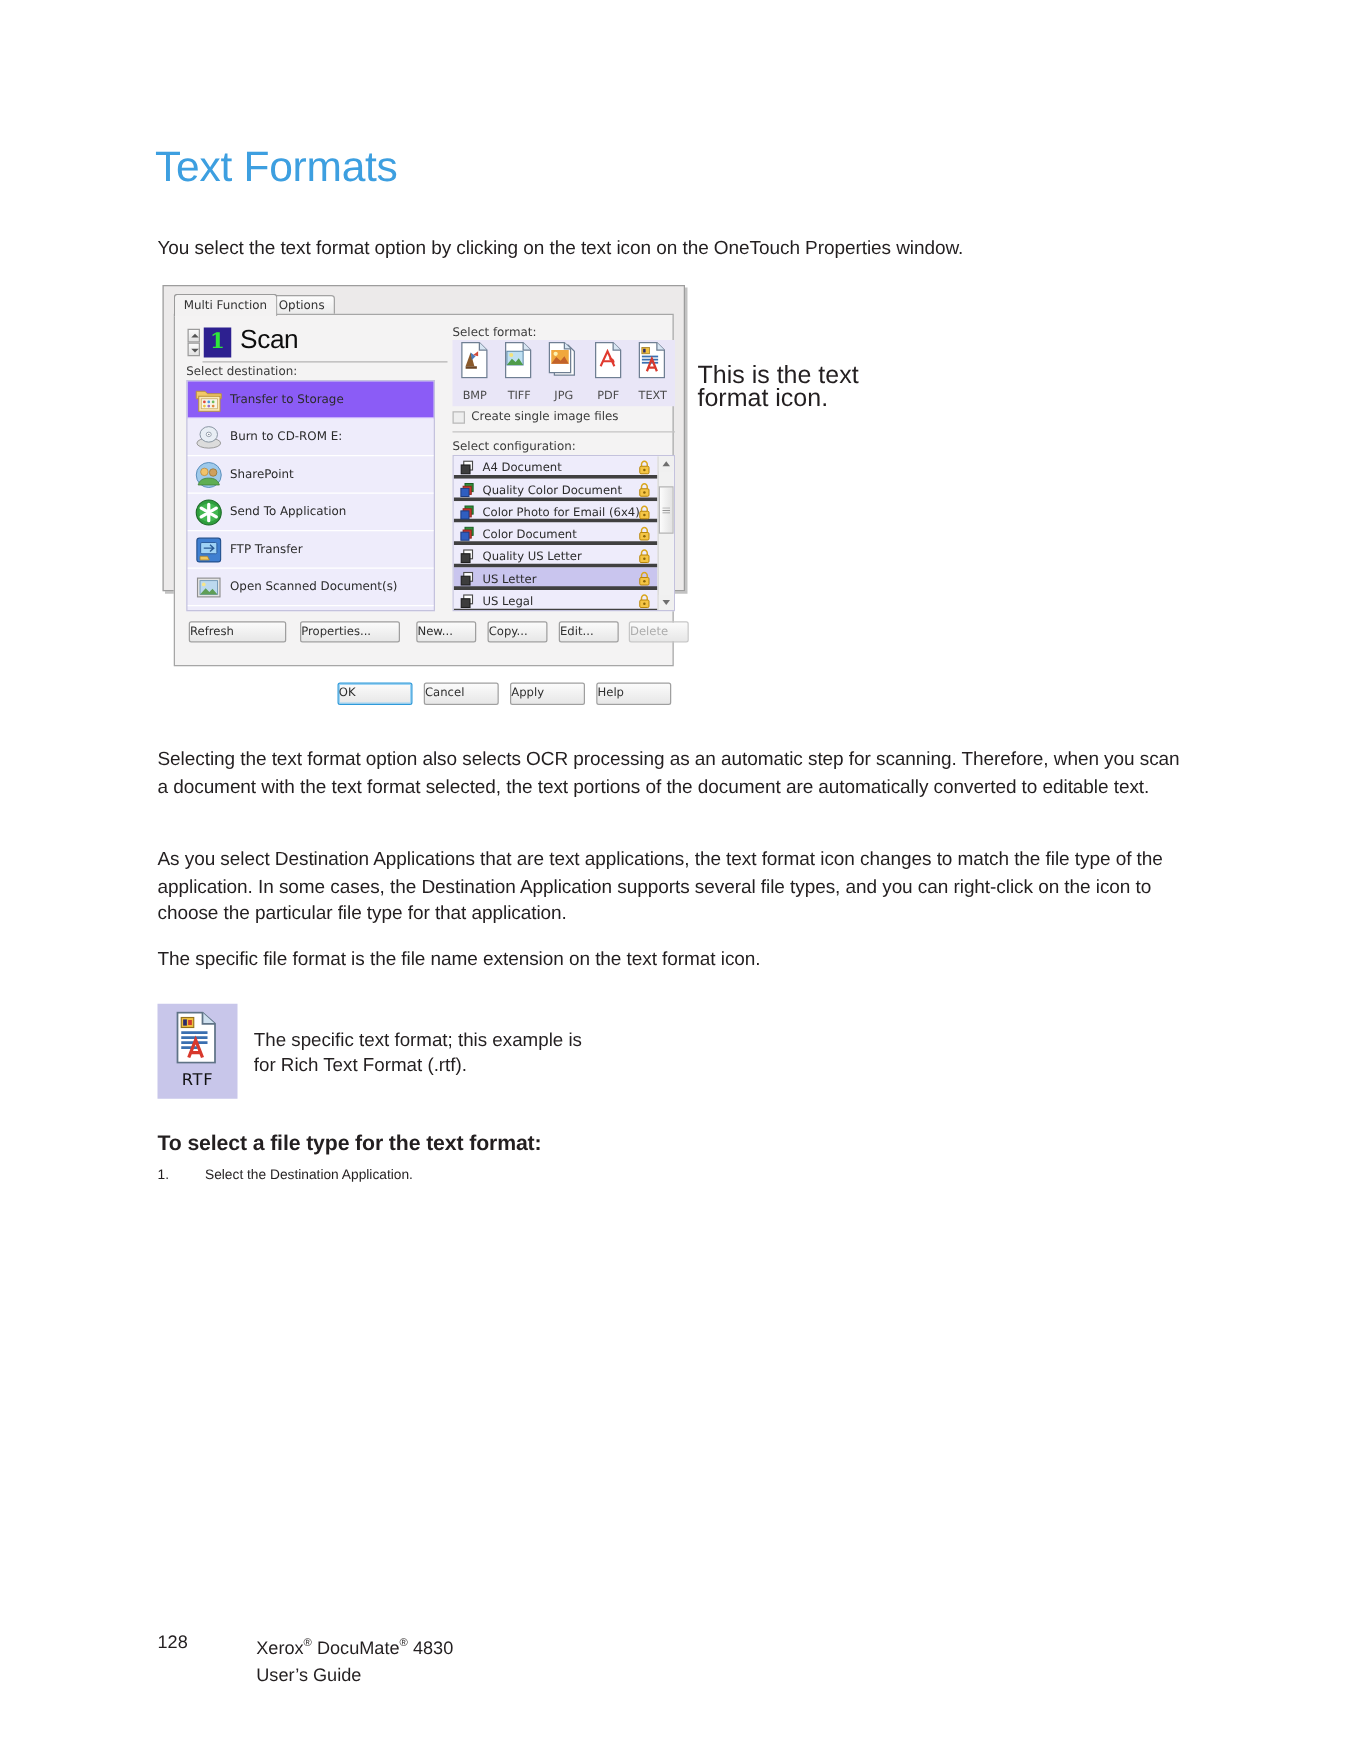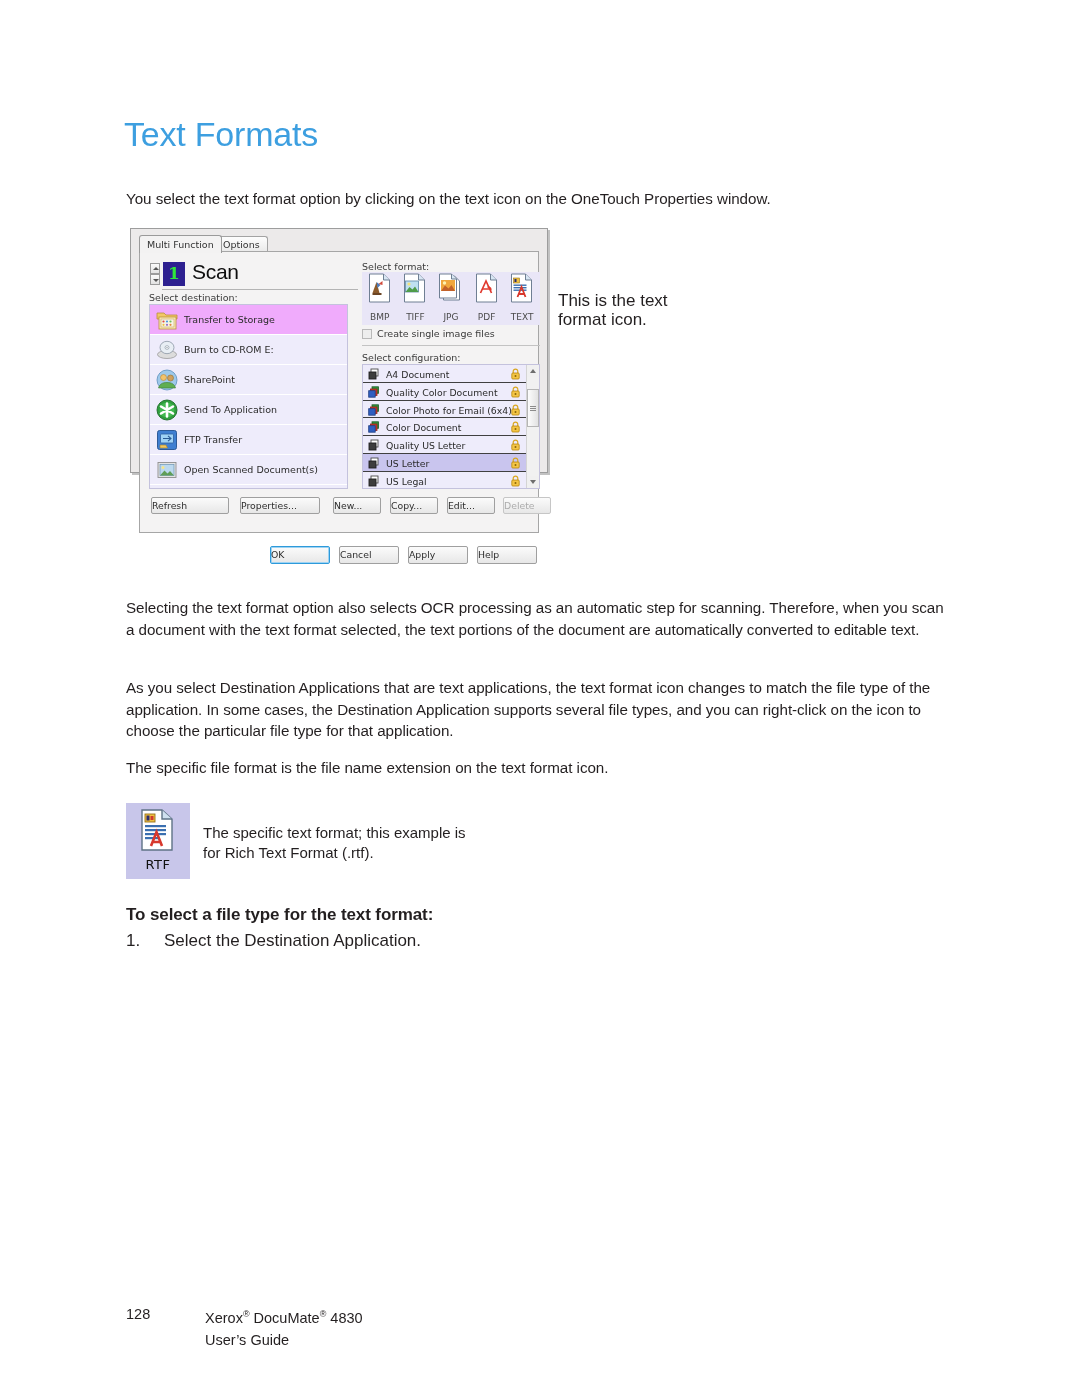--- a/index.html
+++ b/index.html
@@ -56,36 +56,36 @@
     font-weight: bold;
     color: #231f20;
     letter-spacing: -0.1px;
   }
 
   .step-row {
     position: absolute;
     left: 126px;
     top: 930px;
     width: 700px;
-    font-size: 17px;
+    font-size: 11px;
     line-height: 21px;
     color: #231f20;
   }
   .step-num {
     display: inline-block;
     width: 38px;
   }
 
   
   .callout-right {
     position: absolute;
     left: 558px;
     top: 291px;
     width: 150px;
-    font-size: 17px;
+    font-size: 20px;
     line-height: 19px;
     color: #231f20;
   }
 
   
   .rtf-block {
     position: absolute;
     left: 126px;
     top: 803px;
     width: 64px;
@@ -289,21 +289,21 @@
     border: 1px solid #c4c2dd;
     box-sizing: border-box;
     overflow: hidden;
   }
   .dest-item {
     position: relative;
     height: 30px;
     border-bottom: 1px solid #ffffff;
     box-sizing: border-box;
   }
-  .dest-item.sel { background: #f0abfc; }
+  .dest-item.sel { background: #8b5cf6; }
   .dest-icon {
     position: absolute;
     left: 6px;
     top: 4px;
     width: 22px;
     height: 22px;
   }
   .dest-text {
     position: absolute;
     left: 34px;
@@ -387,21 +387,21 @@
   }
   .cfg-list {
     position: absolute;
     left: 0; top: 0;
     width: 163px;
   }
   .cfg-item {
     position: relative;
     height: 17.8px;
     background: #eeecfb;
-    border-bottom: 1px solid #404040;
+    border-bottom: 3px solid #404040;
     box-sizing: border-box;
   }
   .cfg-item.sel { background: #c9c5ee; }
   .cfg-ico {
     position: absolute;
     left: 5px; top: 3px;
     width: 12px; height: 12px;
   }
   .cfg-text {
     position: absolute;

